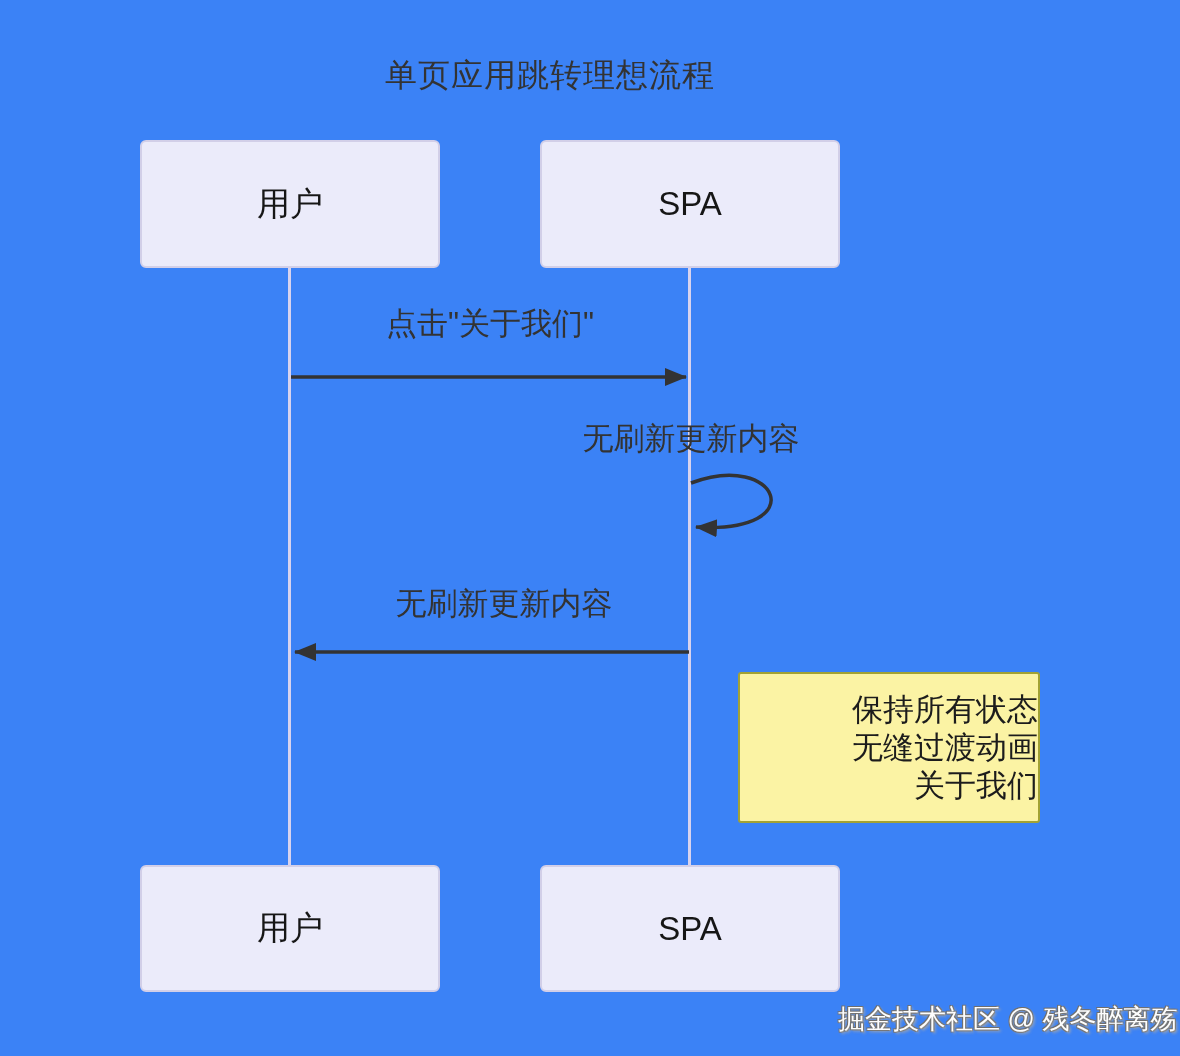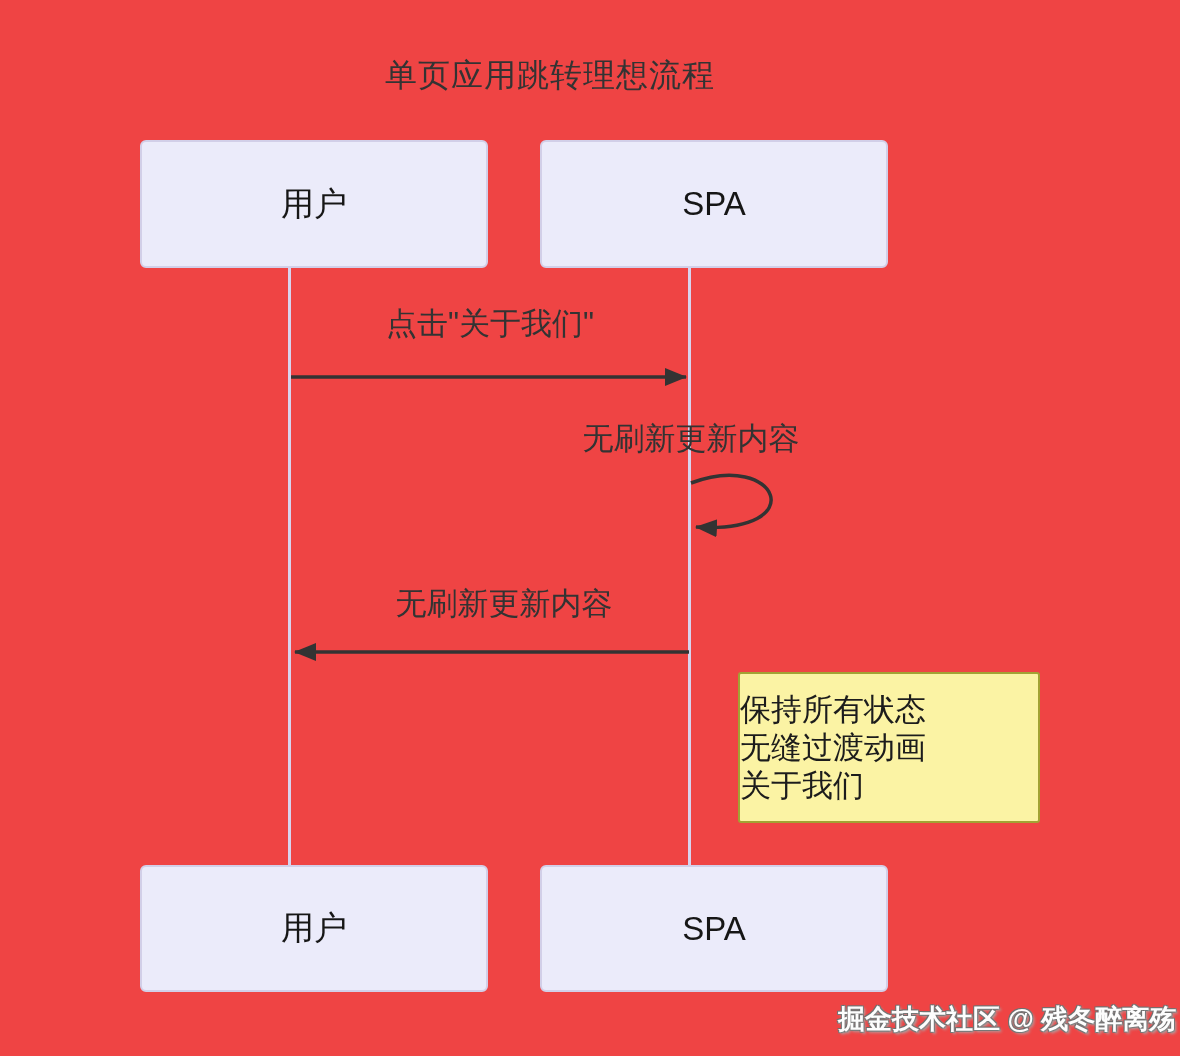--- a/index.html
+++ b/index.html
@@ -1,34 +1,34 @@
 <!DOCTYPE html>
 <html><head>
 <meta charset="utf-8">
 <style>
   html,body{margin:0;padding:0;background:#ffffff;}
   .stage{
     position:relative;
     width:1180px;
     height:1056px;
-    background:#ef4444;
+    background:#3b82f6;
     font-family:"Liberation Sans","DejaVu Sans",sans-serif;
     overflow:hidden;
   }
   .title{
     position:absolute;
     left:0; top:54px; width:1100px;
     text-align:center;
     font-size:32px;
     color:#333333;
     letter-spacing:1px;
   }
   .actor{
     position:absolute;
-    width:348px; height:128px;
+    width:300px; height:128px;
     background:#ebebfa;
     border:2px solid #d2cfe8;
     border-radius:6px;
     box-sizing:border-box;
     display:flex; align-items:center; justify-content:center;
     font-size:33px;
     color:#161616;
   }
   .actor-top-left{left:140px; top:140px;}
   .actor-top-right{left:540px; top:140px;}
@@ -57,30 +57,30 @@
   .msg-3{left:504px; top:583px;}
   .note{
     position:absolute;
     left:738px; top:672px;
     width:302px; height:151px;
     background:#fbf3a4;
     border:2px solid #a2a234;
     border-radius:3px;
     box-sizing:border-box;
     display:flex; flex-direction:column;
-    align-items:flex-start; justify-content:center;
+    align-items:flex-end; justify-content:center;
     font-size:31px;
     line-height:38px;
     color:#1c1c1c;
   }
   .watermark{
     position:absolute;
     left:838px; top:1001px;
     font-size:27px;
-    font-weight:bold;
+    font-weight:normal;
     white-space:nowrap;
     color:#fdfdfd;
     text-shadow:
       -1px -1px 0 #6f6f6f,
        1px -1px 0 #777777,
       -1px  1px 0 #777777,
        1px  1px 0 #8a8a8a,
        2px  2px 3px #aaaaaa;
   }
 </style>

